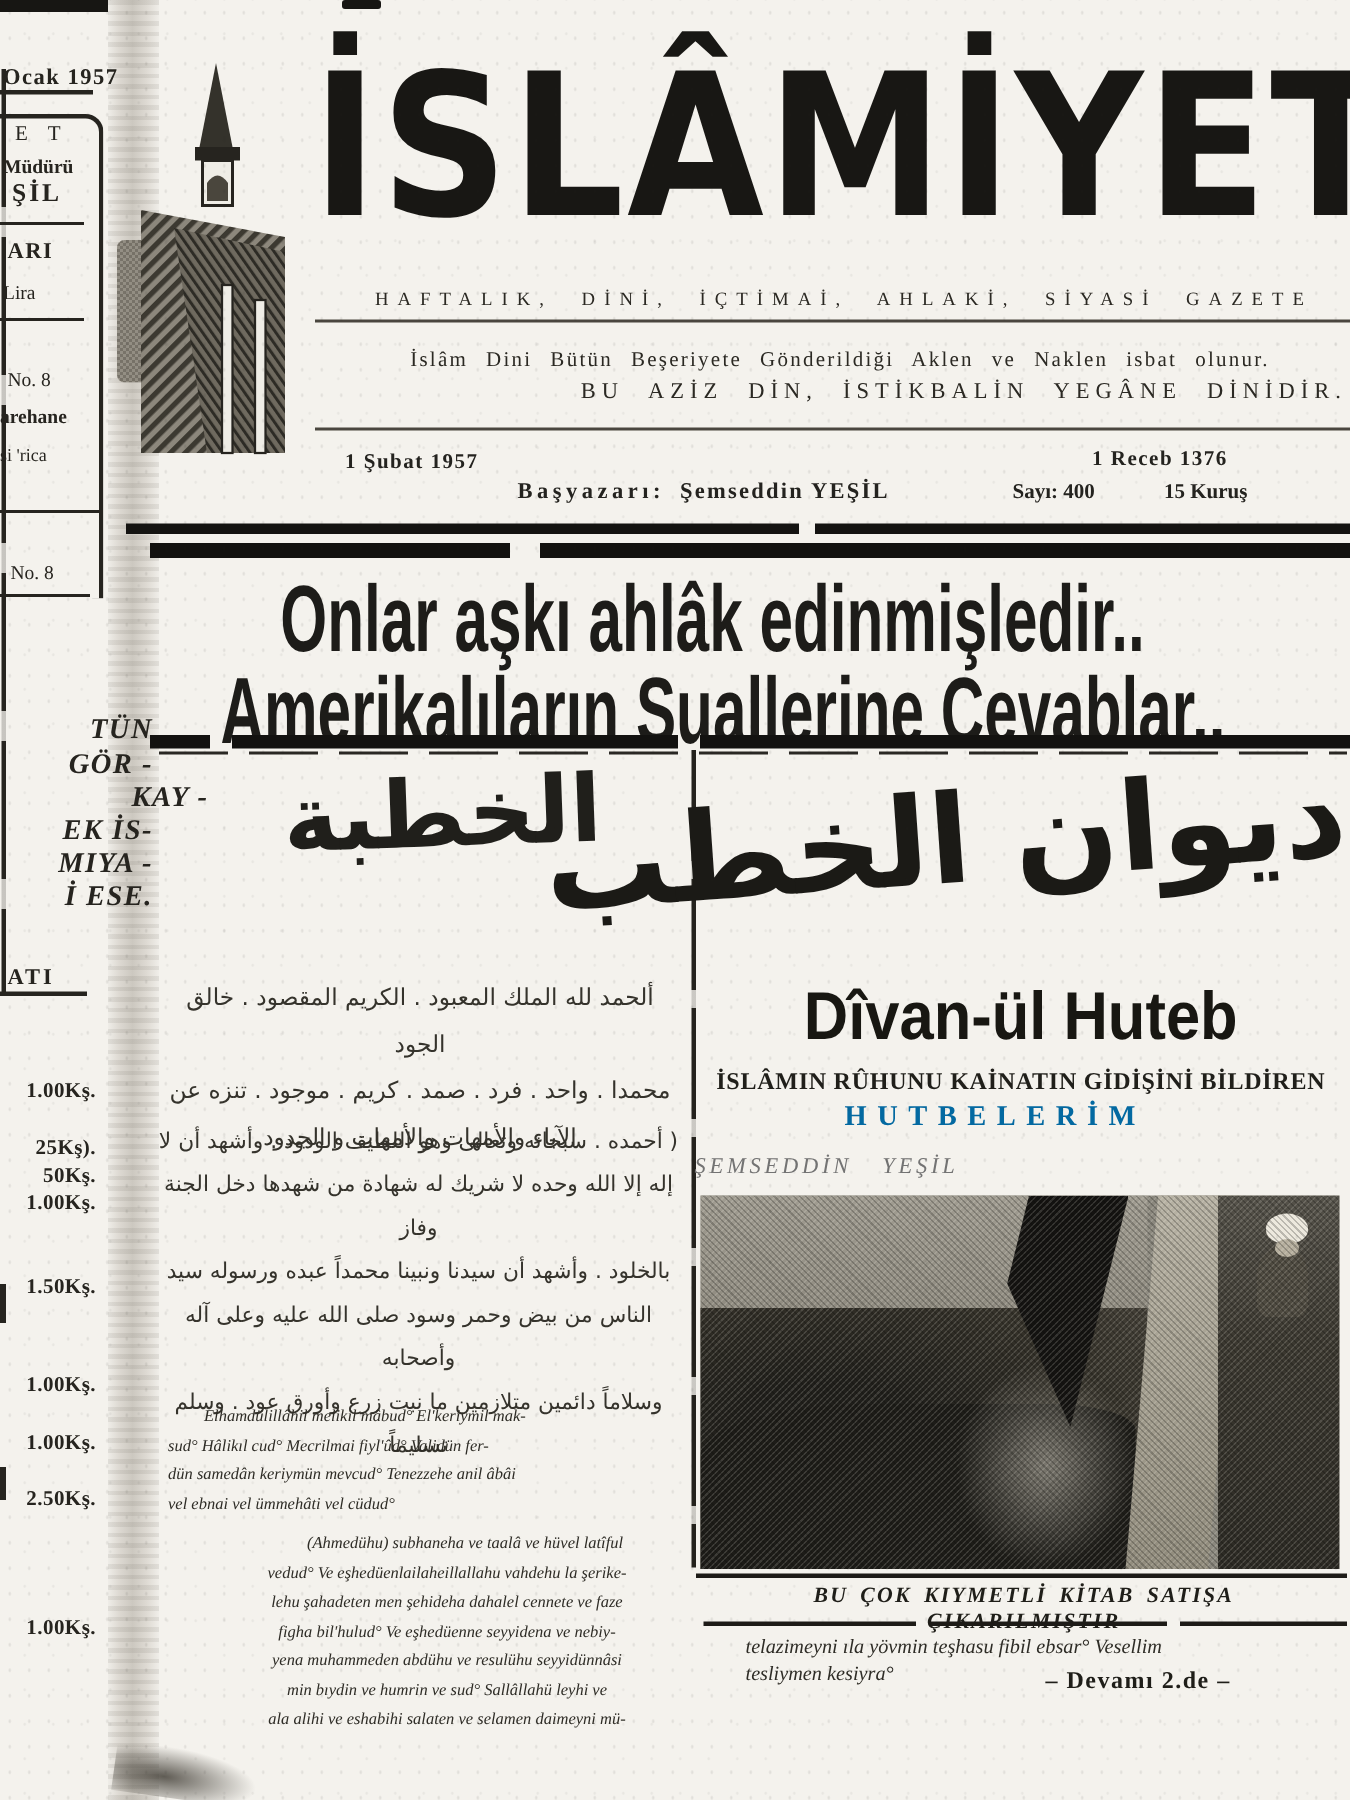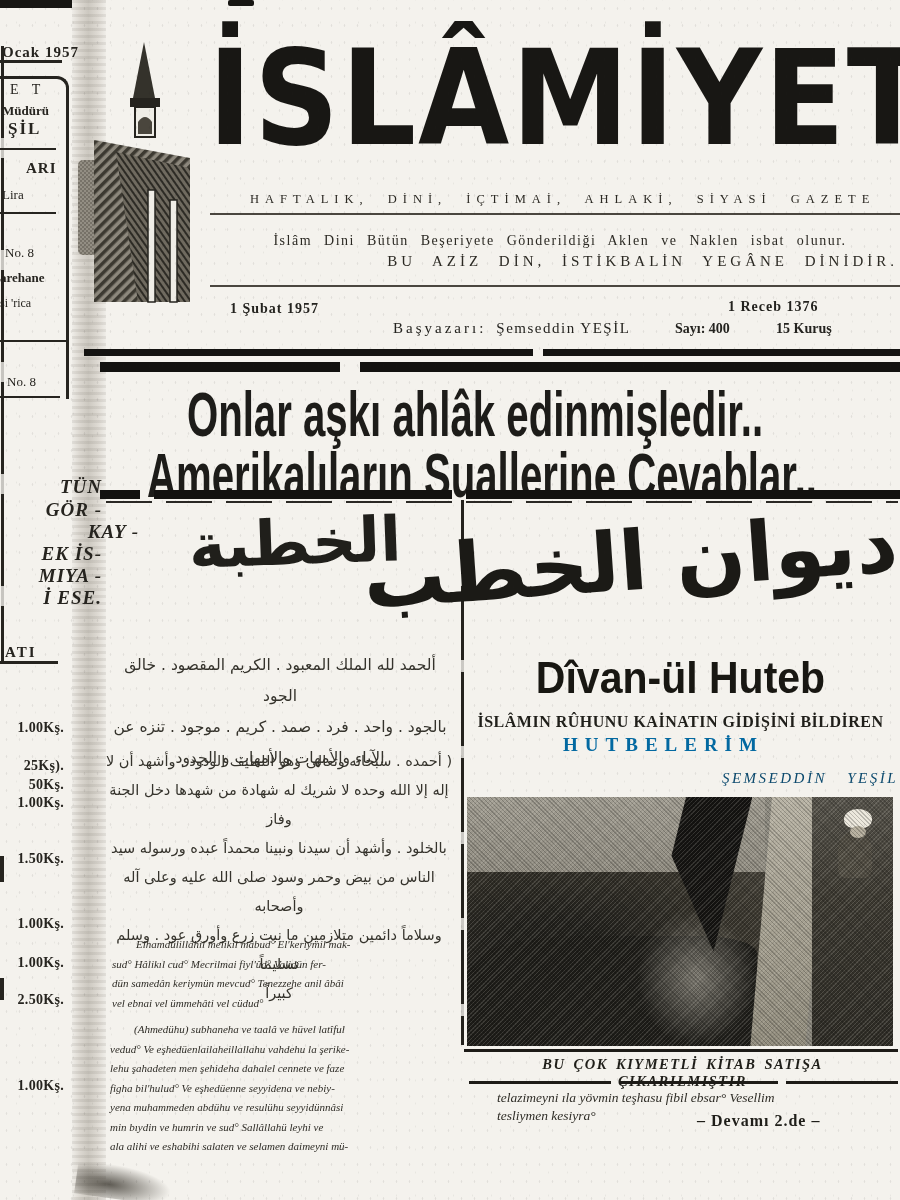--- a/index.html
+++ b/index.html
@@ -28,21 +28,21 @@
   .edge{position:absolute;left:1px;top:46px;width:3px;height:618px;
     background:repeating-linear-gradient(180deg,#26241f 0 92px,rgba(38,36,31,.22) 92px 112px);}
   .tickA{left:0;top:856px;width:4px;height:26px;background:#26241f;}
   .tickB{left:0;top:978px;width:4px;height:22px;background:#26241f;}
   .mbox{position:absolute;left:-12px;top:76px;width:78px;height:320px;
     border-top:3px solid #26241f;border-right:3px solid #26241f;border-top-right-radius:12px;}
   .m-date{left:2px;top:44px;font-weight:bold;font-size:15px;letter-spacing:1px;}
   .m-et{left:10px;top:82px;font-size:14px;letter-spacing:5px;}
   .m-mudur{left:2px;top:103px;font-weight:bold;font-size:13px;}
   .m-sil{left:8px;top:119px;font-weight:bold;font-size:17px;letter-spacing:2px;}
-  .m-ari{left:5px;top:160px;font-weight:bold;font-size:15px;letter-spacing:1px;padding-left:21px;}
+  .m-ari{left:5px;top:160px;font-weight:bold;font-size:15px;letter-spacing:1px;}
   .m-lira{left:2px;top:187px;font-size:13px;}
   .m-no1{left:5px;top:245px;font-size:13px;}
   .m-arehane{left:0;top:270px;font-weight:bold;font-size:13px;}
   .m-rica{left:0;top:296px;font-size:12px;}
   .m-no2{left:7px;top:374px;font-size:13px;}
   .frag{position:absolute;width:66px;text-align:right;font-style:italic;font-weight:bold;
         font-size:19px;letter-spacing:1px;color:#26241f;white-space:nowrap;margin-left:36px;}
   .m-ati{left:5px;top:644px;font-weight:bold;font-size:15px;letter-spacing:2px;}
   .priceit{position:absolute;width:64px;text-align:right;font-weight:bold;font-size:14px;
            letter-spacing:.3px;color:#26241f;white-space:nowrap;}
@@ -55,21 +55,21 @@
   .subtitle{position:absolute;left:250px;top:192px;width:600px;text-align:center;font-size:12.5px;
     letter-spacing:6px;word-spacing:10px;white-space:nowrap;color:#2b2923;}
   .rule-a{left:210px;top:213px;width:690px;height:2px;background:#4a463f;}
   .motto1{position:absolute;left:222px;top:233px;width:676px;text-align:center;font-size:14px;
     letter-spacing:1.5px;word-spacing:7px;white-space:nowrap;color:#2b2923;}
   .motto2{position:absolute;left:222px;top:253px;width:676px;text-align:right;font-size:15px;
     letter-spacing:4px;word-spacing:9px;white-space:nowrap;color:#2b2923;}
   .rule-b{left:210px;top:285px;width:690px;height:2px;background:#4a463f;}
   .d-greg{position:absolute;left:230px;top:301px;font-weight:bold;font-size:14px;letter-spacing:1px;}
   .d-hijri{position:absolute;left:728px;top:299px;font-weight:bold;font-size:14px;letter-spacing:1px;}
-  .byline{position:absolute;left:345px;top:320px;font-weight:normal;font-size:15px;white-space:nowrap;margin-left:48px;}
+  .byline{position:absolute;left:345px;top:320px;font-weight:bold;font-size:15px;white-space:nowrap;}
   .byline .lbl{letter-spacing:3px;margin-right:10px;}
   .byline .nm{letter-spacing:1.5px;}
   .issue{position:absolute;left:675px;top:321px;font-weight:bold;font-size:14px;}
   .kurus{position:absolute;left:776px;top:321px;font-weight:bold;font-size:14px;font-family:Liberation Serif, serif;}
   .thick-rule{left:84px;top:349px;width:816px;height:7px;
     background:linear-gradient(90deg,#141311 0 55%,rgba(0,0,0,0) 55% 56.3%,#141311 56.3% 100%);}
 
   
   .hbar-top{left:100px;top:362px;width:800px;height:10px;
     background:linear-gradient(90deg,#131210 0 30%,rgba(0,0,0,0) 30% 32.5%,#131210 32.5% 100%);}
@@ -88,37 +88,37 @@
     transform:rotate(-2deg);}
   .hutbe{position:absolute;left:112px;top:604px;width:335px;text-align:center;font-weight:bold;
     font-size:29px;letter-spacing:1px;color:#1f1e1a;}
   .arb{position:absolute;direction:rtl;font-family:"DejaVu Sans",sans-serif;color:#35332c;
     text-align:center;}
   .arb1{left:108px;top:650px;width:344px;font-size:15.5px;line-height:31px;}
   .arb2{left:104px;top:747px;width:350px;font-size:14.5px;line-height:29px;}
   .para{position:absolute;font-style:italic;font-size:11px;line-height:19.5px;color:#2e2c26;
     white-space:pre-line;text-indent:24px;}
   .para1{left:112px;top:935px;width:342px;}
-  .para2{left:110px;top:1020px;width:346px;}
+  .para2{left:125px;top:1020px;width:346px;text-align:center;}
 
   
   .vdiv{position:absolute;left:461px;top:500px;width:3px;height:545px;
     background:repeating-linear-gradient(180deg,#24221d 0 74px,rgba(36,34,29,.2) 74px 86px);}
   .callig2{position:absolute;left:468px;top:510px;width:430px;text-align:center;direction:rtl;
     font-family:"DejaVu Sans",sans-serif;font-weight:bold;font-size:82px;white-space:nowrap;
     color:#1b1a16;transform:rotate(-4deg);transform-origin:center;}
   .divan{position:absolute;left:463px;top:652px;width:435px;text-align:center;
     font-family:"Liberation Sans",sans-serif;font-weight:bold;font-size:41px;color:#181712;
     transform:scaleY(1.1);transform-origin:center top;}
   .dsub1{position:absolute;left:463px;top:713px;width:435px;text-align:center;font-weight:bold;
     font-size:16px;letter-spacing:.5px;color:#201f1a;}
   .dsub2{position:absolute;left:446px;top:734px;width:435px;text-align:center;font-weight:bold;
     font-size:19px;letter-spacing:7px;color:#0369a1;}
-  .dauthor{position:absolute;left:463px;top:770px;width:435px;text-align:right;font-style:italic;
-    font-size:15px;letter-spacing:2.5px;word-spacing:14px;color:#0c4a6e;}
+  .dauthor{position:absolute;left:463px;top:770px;width:435px;text-align:left;font-style:italic;
+    font-size:15px;letter-spacing:2.5px;word-spacing:14px;color:#737373;}
 
   .photo{position:absolute;left:467px;top:797px;width:426px;height:249px;overflow:hidden;background:#8b887e;}
   .photo>div{position:absolute;}
   .ph-sky{left:0;top:0;width:70%;height:40%;background:linear-gradient(180deg,#a09c91,#8a867b);}
   .ph-darkmass{left:-4%;top:30%;width:74%;height:78%;
     background:radial-gradient(ellipse at 32% 42%,#201f1b 20%,#343129 60%,#4a463d 100%);}
   .ph-darkmass2{left:0;bottom:-2%;width:68%;height:46%;background:#1d1c18;
     border-radius:40% 20% 0 0/30% 15% 0 0;}
   .ph-midlight{left:40%;top:45%;width:28%;height:55%;
     background:radial-gradient(ellipse at 50% 50%,rgba(200,195,182,.55),rgba(120,116,104,0) 70%);}
@@ -232,30 +232,29 @@
 
   <div class="hr hbar-top"></div>
   <div class="hl hl1">Onlar aşkı ahlâk edinmişledir..</div>
   <div class="hl hl2">Amerikalıların Suallerine Cevablar..</div>
   <div class="hr hbar-bot"></div>
   <div class="hr col-rule"></div>
 
   <div class="callig1">الخطبة</div>
   <div class="arb arb1">
     <div>ألحمد لله الملك المعبود . الكريم المقصود . خالق الجود</div>
-    <div>بالجود . واحد . فرد . صمد . كريم . موجود . تنزه عن</div>
+    <div>محمدا . واحد . فرد . صمد . كريم . موجود . تنزه عن</div>
     <div>الآباء والأمهات والأمهات و الجدود</div>
   </div>
   <div class="arb arb2">
     <div>( أحمده . سبحانه وتعالى وهو اللطيف الودود . وأشهد أن لا</div>
     <div>إله إلا الله وحده لا شريك له شهادة من شهدها دخل الجنة وفاز</div>
     <div>بالخلود . وأشهد أن سيدنا ونبينا محمداً عبده ورسوله سيد</div>
     <div>الناس من بيض وحمر وسود صلى الله عليه وعلى آله وأصحابه</div>
     <div>وسلاماً دائمين متلازمين ما نبت زرع وأورق عود . وسلم تسليماً</div>
-    <div>كبيراً</div>
   </div>
   <div class="para para1">Elhamdülillâhil melikil mâbud°  El'keriymil mak-
 sud°  Hâlikıl cud°  Mecrilmai fiyl'ûd°  Validün fer-
 dün samedân keriymün mevcud°  Tenezzehe anil âbâi
 vel ebnai vel ümmehâti vel cüdud°</div>
   <div class="para para2">(Ahmedühu) subhaneha ve taalâ  ve hüvel latîful
 vedud°  Ve eşhedüenlailaheillallahu vahdehu la şerike-
 lehu şahadeten men şehideha dahalel cennete ve  faze
 figha bil'hulud°  Ve eşhedüenne seyyidena  ve  nebiy-
 yena muhammeden abdühu ve  resulühu  seyyidünnâsi

